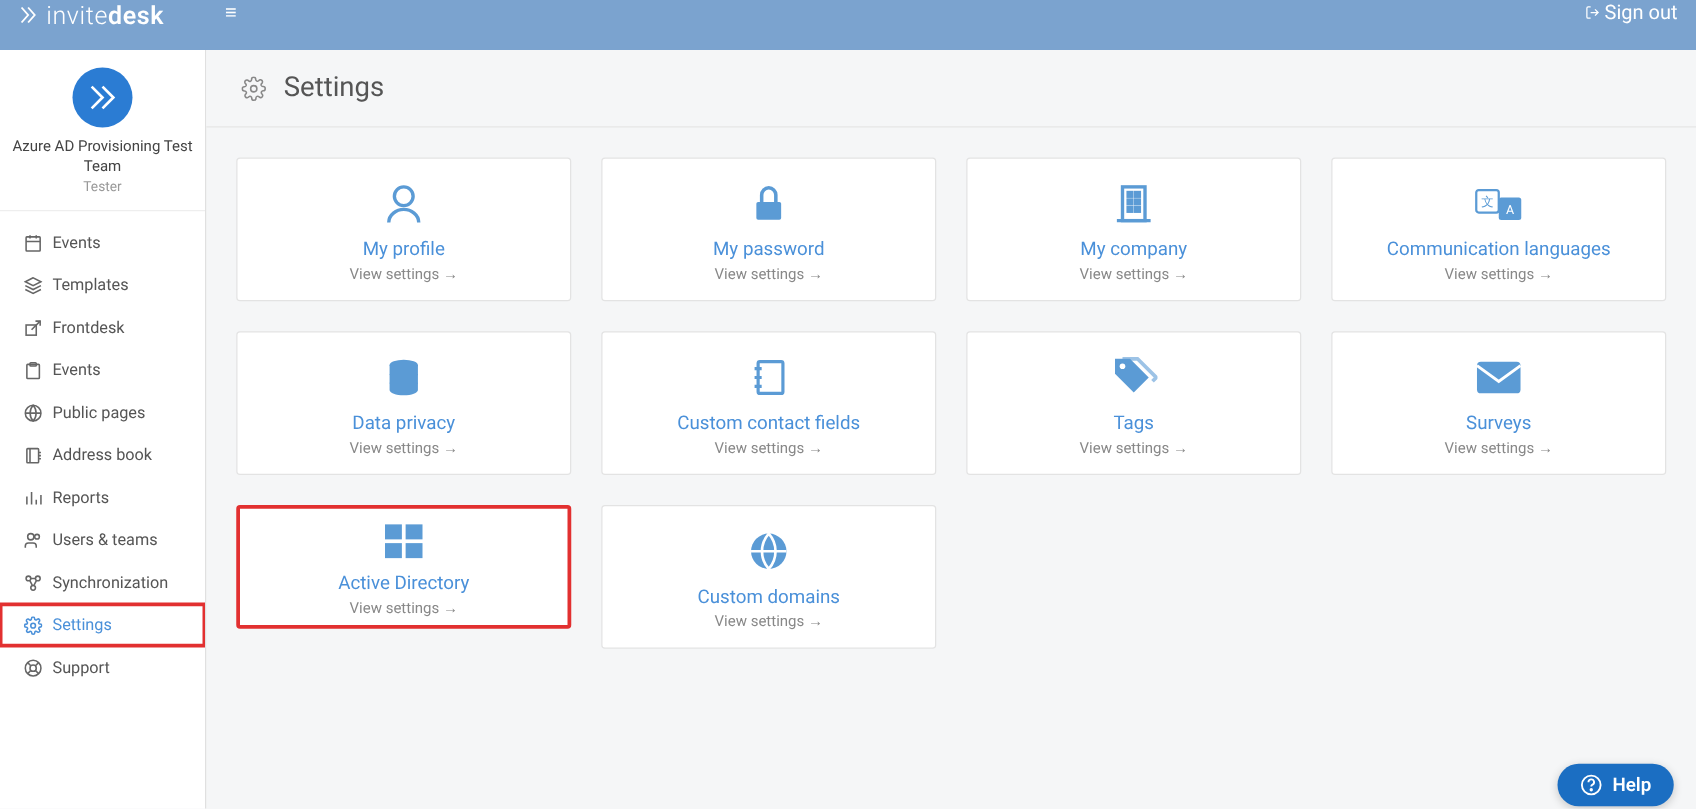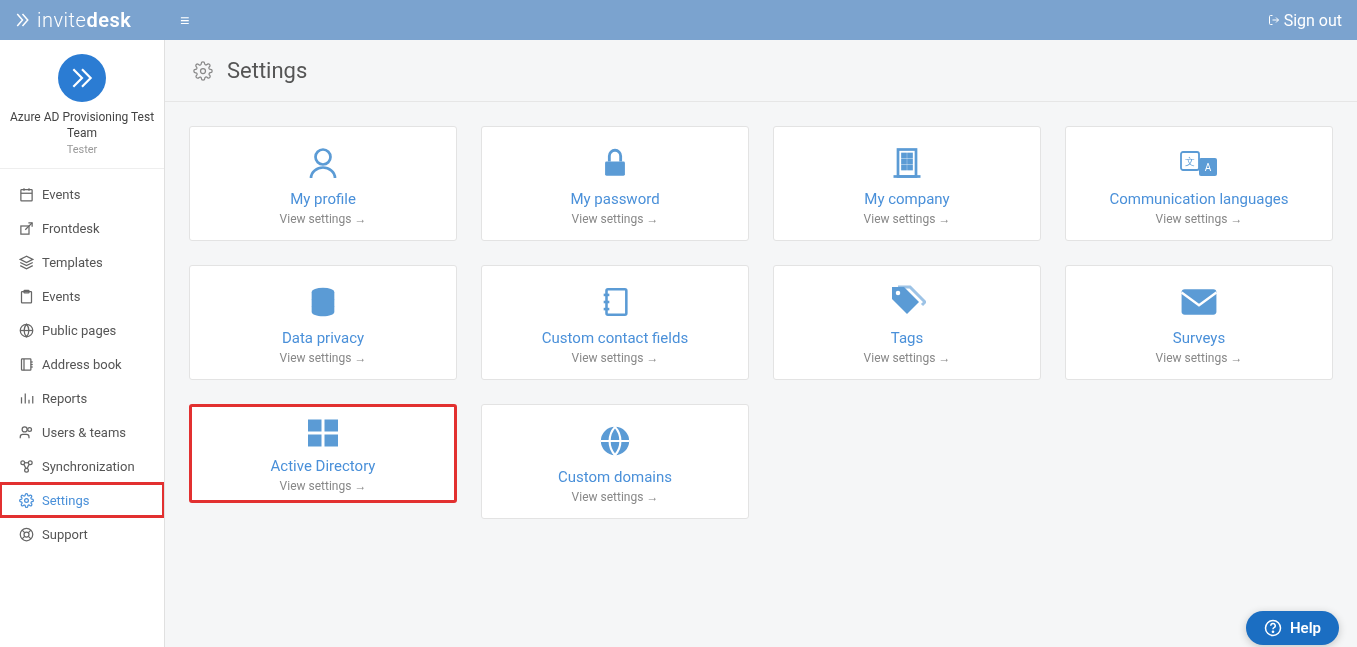--- a/index.html
+++ b/index.html
@@ -1,17 +1,17 @@
 <!DOCTYPE html>
 <html><head>
 <meta charset="utf-8">
 <style>
 * { margin: 0; padding: 0; box-sizing: border-box; }
 body { font-family: -apple-system, BlinkMacSystemFont, "Segoe UI", Roboto, Arial, sans-serif; background: #f5f6f7; width: 1357px; height: 647px; overflow: hidden; position: relative; }
-.topbar { background: #7ba3cf; height: 40px; display: flex; align-items: center; padding: 0 15px; color: #fff; }
+.topbar { background: #7ba3cf; height: 40px; display: flex; align-items: flex-start; padding: 0 15px; color: #fff; }
 .logo-wrap { display: flex; align-items: center; width: 165px; }
 .logo-text { font-size: 20px; font-weight: 300; margin-left: 4px; letter-spacing: 0.5px; }
 .logo-text b { font-weight: 600; }
 .hamburger { font-size: 16px; color: #fff; cursor: pointer; }
 .topbar-spacer { flex: 1; }
 .signout { font-size: 16px; color: #fff; cursor: pointer; display: flex; align-items: center; gap: 4px; }
 .body-wrap { display: flex; height: calc(100% - 40px); }
 .sidebar { width: 180px; background: #fff; border-right: 1px solid #e0e0e0; display: flex; flex-direction: column; }
 .org-block { text-align: center; padding: 14px 4px 12px; border-bottom: 1px solid #eee; }
 .org-logo { width: 48px; height: 48px; border-radius: 50%; background: #2b7cd3; margin: 0 auto 8px; display: flex; align-items: center; justify-content: center; color: #fff; }
@@ -75,36 +75,36 @@
               <line x1="3" y1="10" x2="21" y2="10"></line>
               <line x1="8" y1="2" x2="8" y2="6"></line>
               <line x1="16" y1="2" x2="16" y2="6"></line>
             </svg>
           </span>
         <span>Events</span>
       </div>
       <div class="nav-item">
         <span class="icon">
             <svg width="15" height="15" viewBox="0 0 24 24" fill="none" stroke="currentColor" stroke-width="2">
+              <polygon points="12 2 2 7 12 12 22 7 12 2"></polygon>
+              <polyline points="2 17 12 22 22 17"></polyline>
+              <polyline points="2 12 12 17 22 12"></polyline>
+            </svg>
+          </span>
+        <span>Templates</span>
+      </div>
+      <div class="nav-item">
+        <span class="icon">
+            <svg width="15" height="15" viewBox="0 0 24 24" fill="none" stroke="currentColor" stroke-width="2">
               <polyline points="15 3 21 3 21 9"></polyline>
               <line x1="10" y1="14" x2="21" y2="3"></line>
               <rect x="3" y="8" width="13" height="13"></rect>
             </svg>
           </span>
         <span>Frontdesk</span>
-      </div>
-      <div class="nav-item">
-        <span class="icon">
-            <svg width="15" height="15" viewBox="0 0 24 24" fill="none" stroke="currentColor" stroke-width="2">
-              <polygon points="12 2 2 7 12 12 22 7 12 2"></polygon>
-              <polyline points="2 17 12 22 22 17"></polyline>
-              <polyline points="2 12 12 17 22 12"></polyline>
-            </svg>
-          </span>
-        <span>Templates</span>
       </div>
       <div class="nav-item">
         <span class="icon">
             <svg width="15" height="15" viewBox="0 0 24 24" fill="none" stroke="currentColor" stroke-width="2">
               <rect x="4" y="4" width="16" height="18" rx="1"></rect>
               <rect x="8" y="2" width="8" height="4" rx="1"></rect>
             </svg>
           </span>
         <span>Events</span>
       </div>

